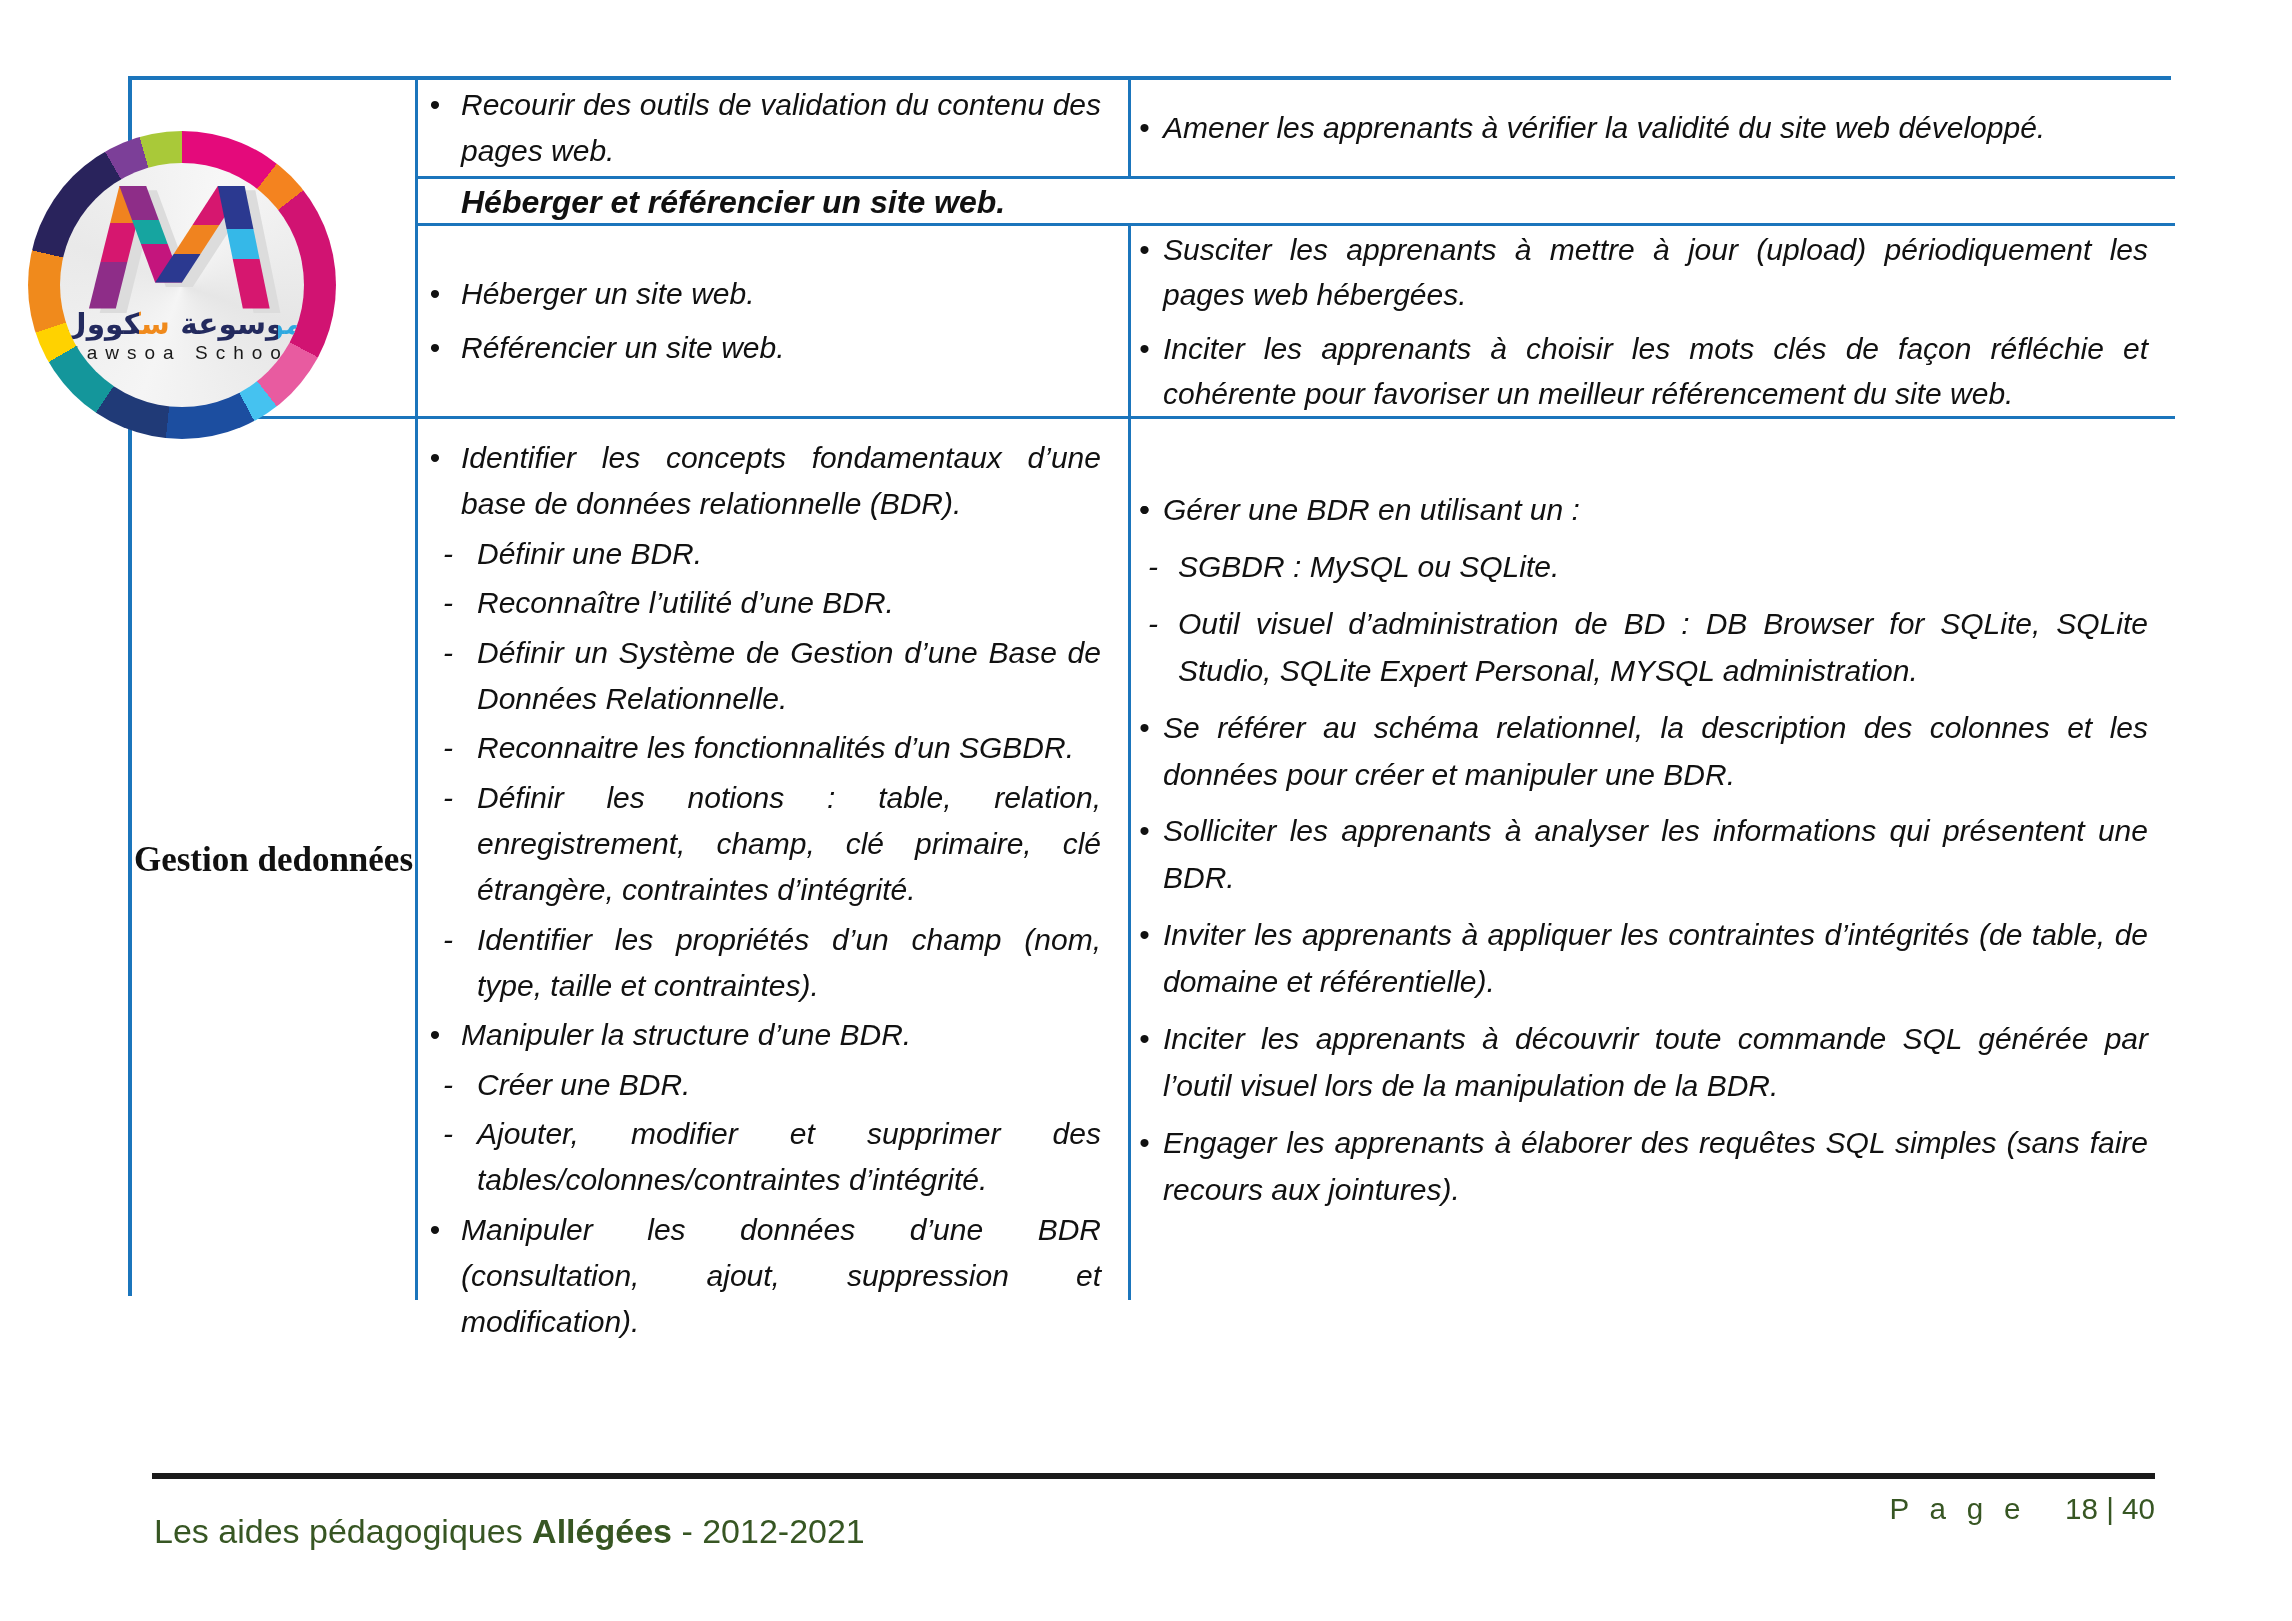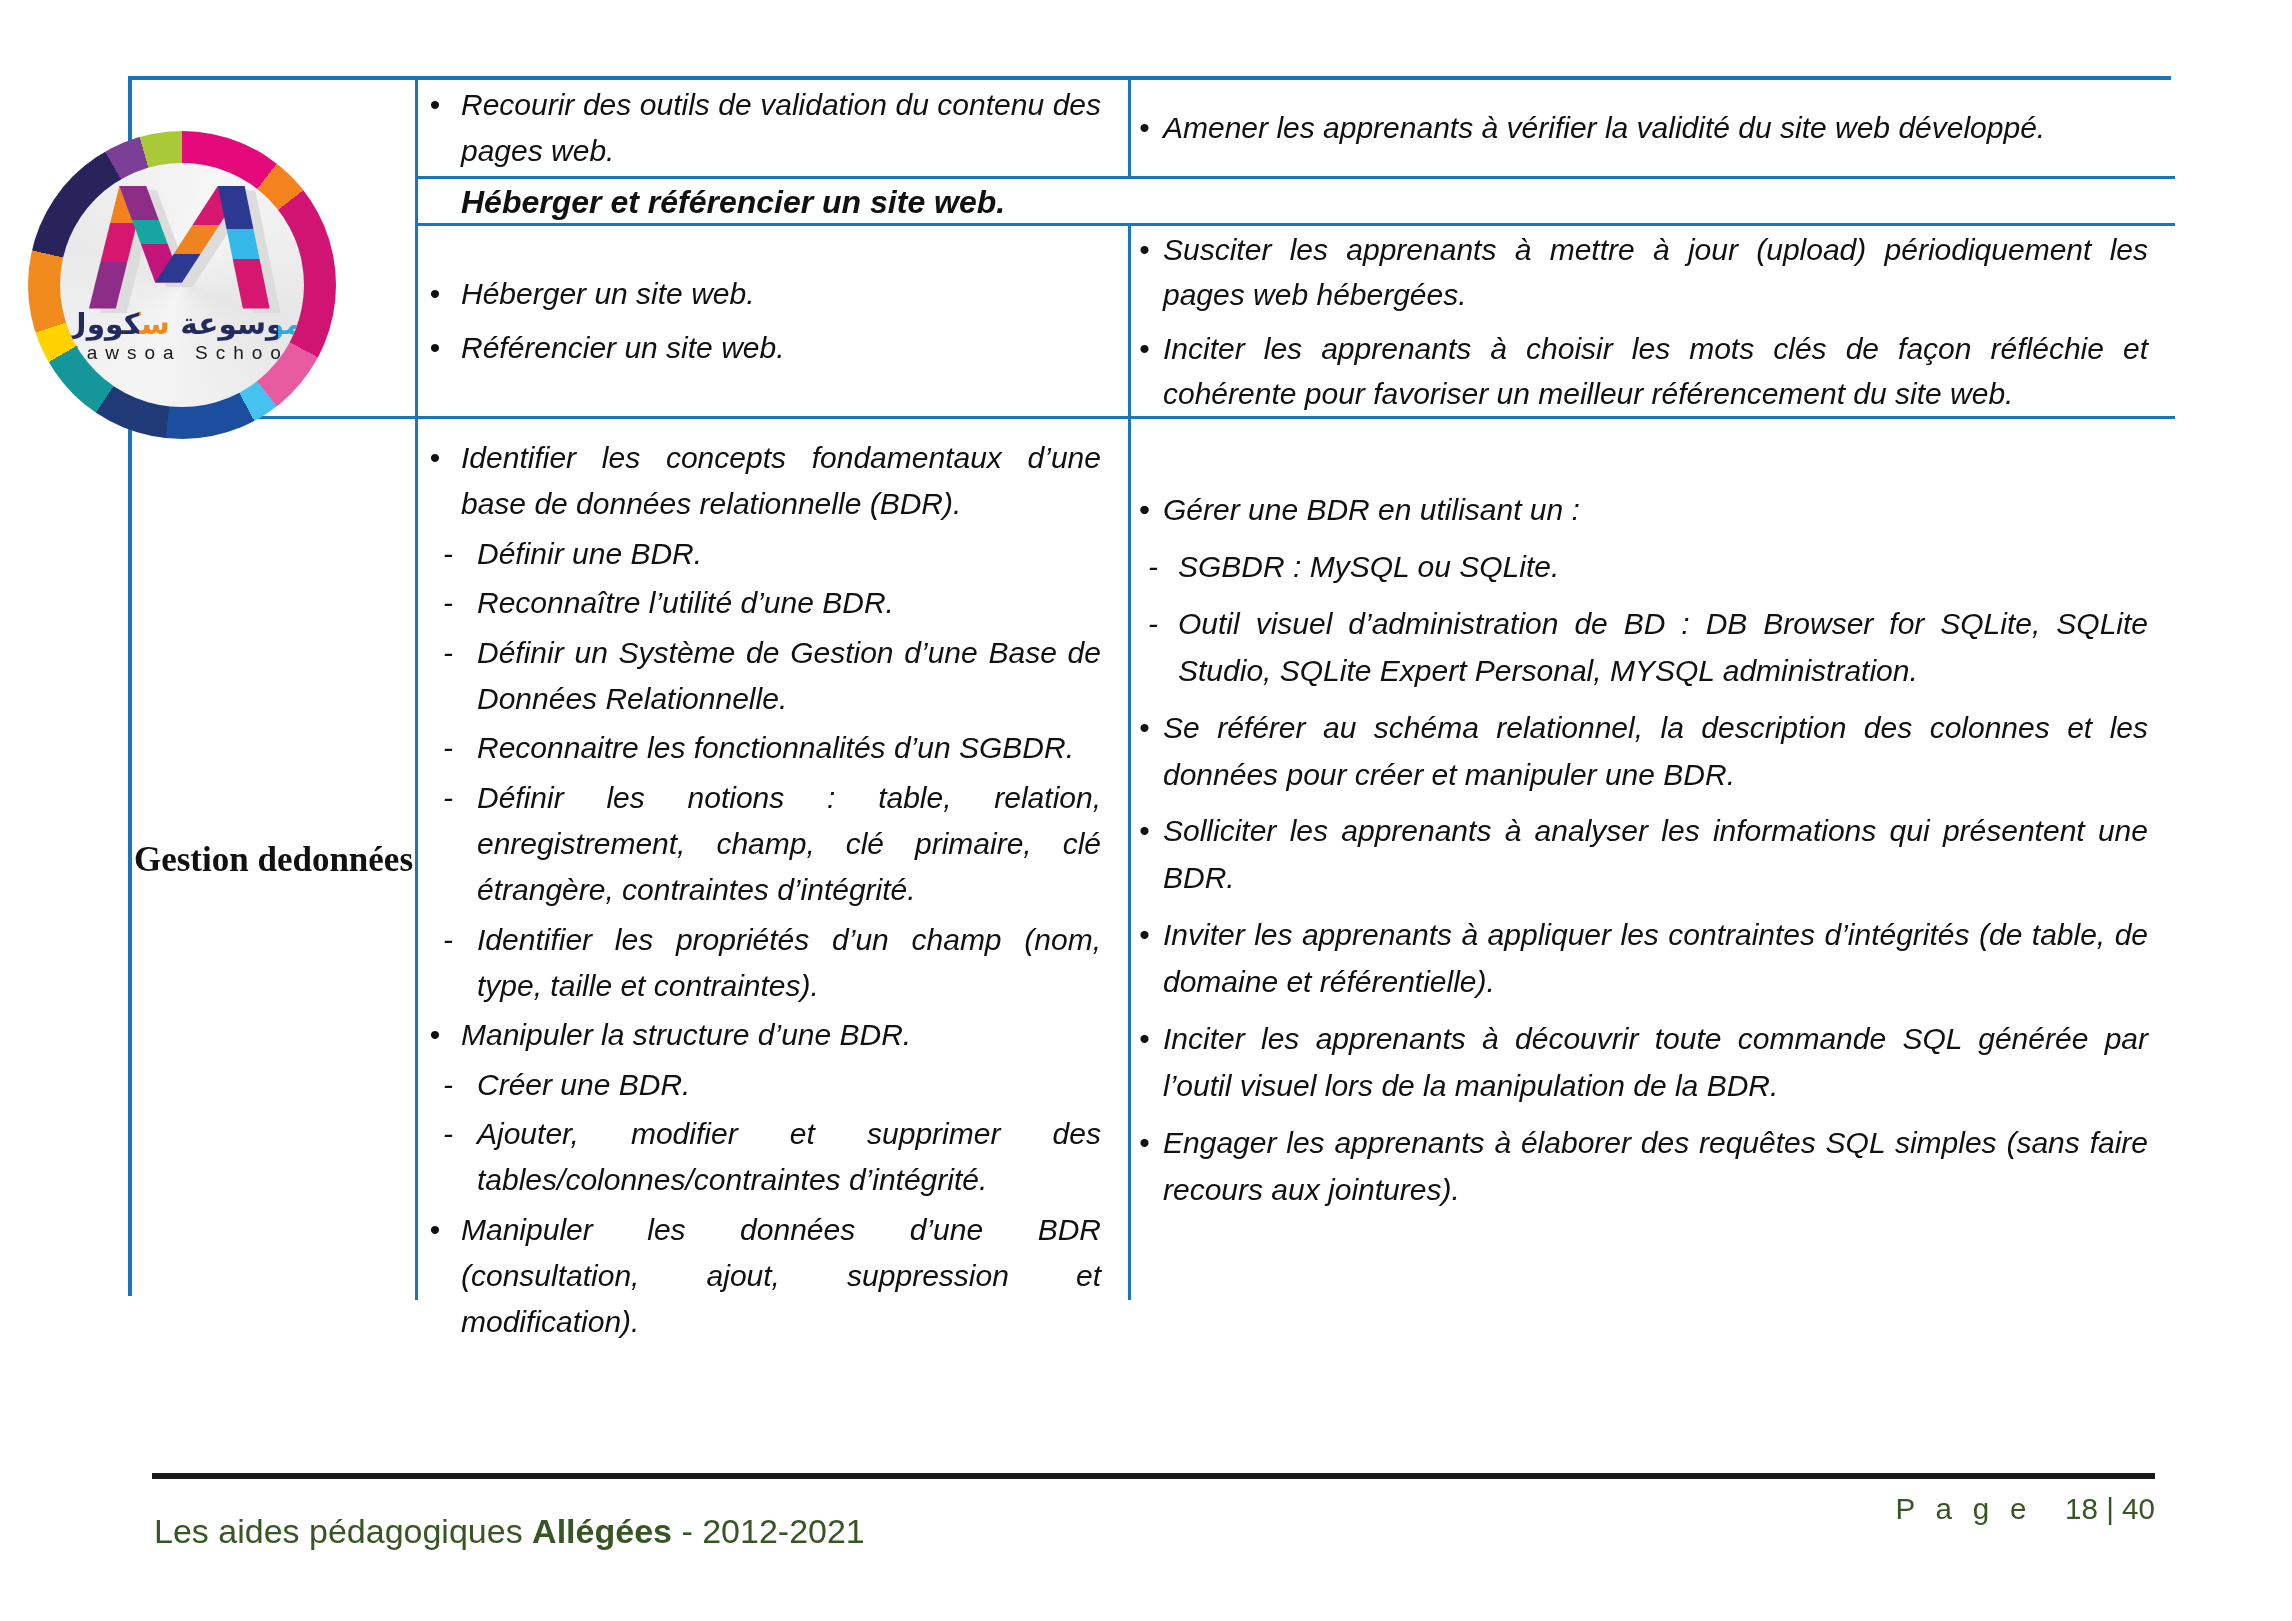--- a/index.html
+++ b/index.html
@@ -86,21 +86,21 @@
 
   
   #footer-rule{position:absolute;left:152px;top:1473px;width:2003px;height:6.3px;background:#1a1a1a;}
   #footer-left{
     position:absolute;left:154px;top:1512px;font-size:34px;color:var(--fg);
   }
   #footer-left b{font-weight:bold;}
   #footer-right{
     position:absolute;right:138px;top:1492px;font-size:29.6px;color:var(--fg);
   }
-  #footer-right .pw{letter-spacing:6.3px;margin-right:24px;}
+  #footer-right .pw{letter-spacing:6.3px;margin-right:30px;}
 </style>
 </head>
 <body>
 
 <div id="page">
 
   <div id="doc-table">
     <div class="cell cell-logo br bb"></div>
 
     <div class="cell c-r1-obj br bb">

